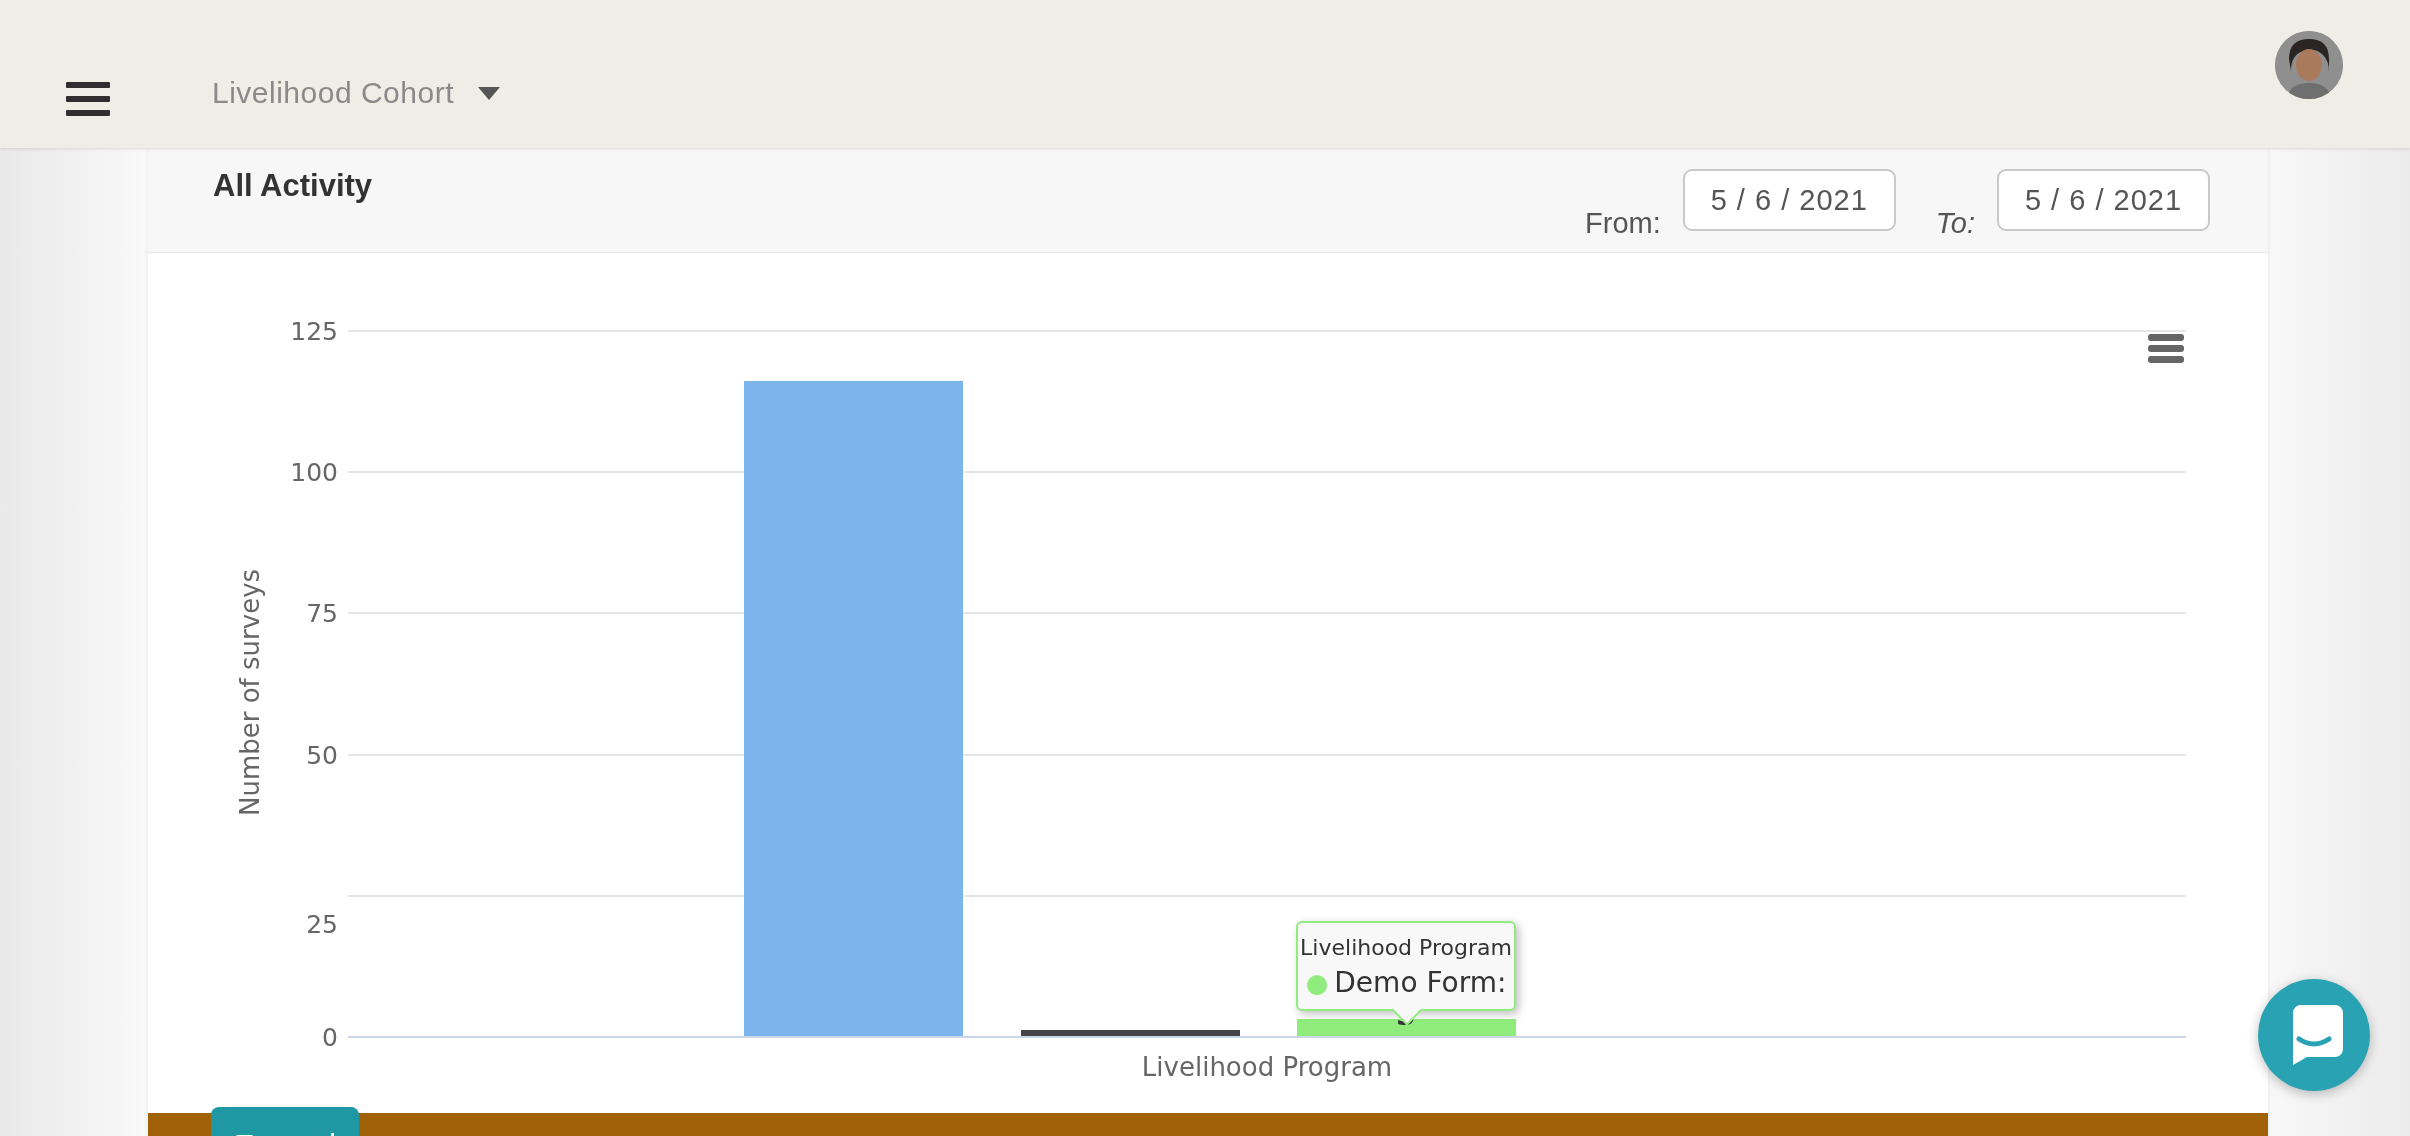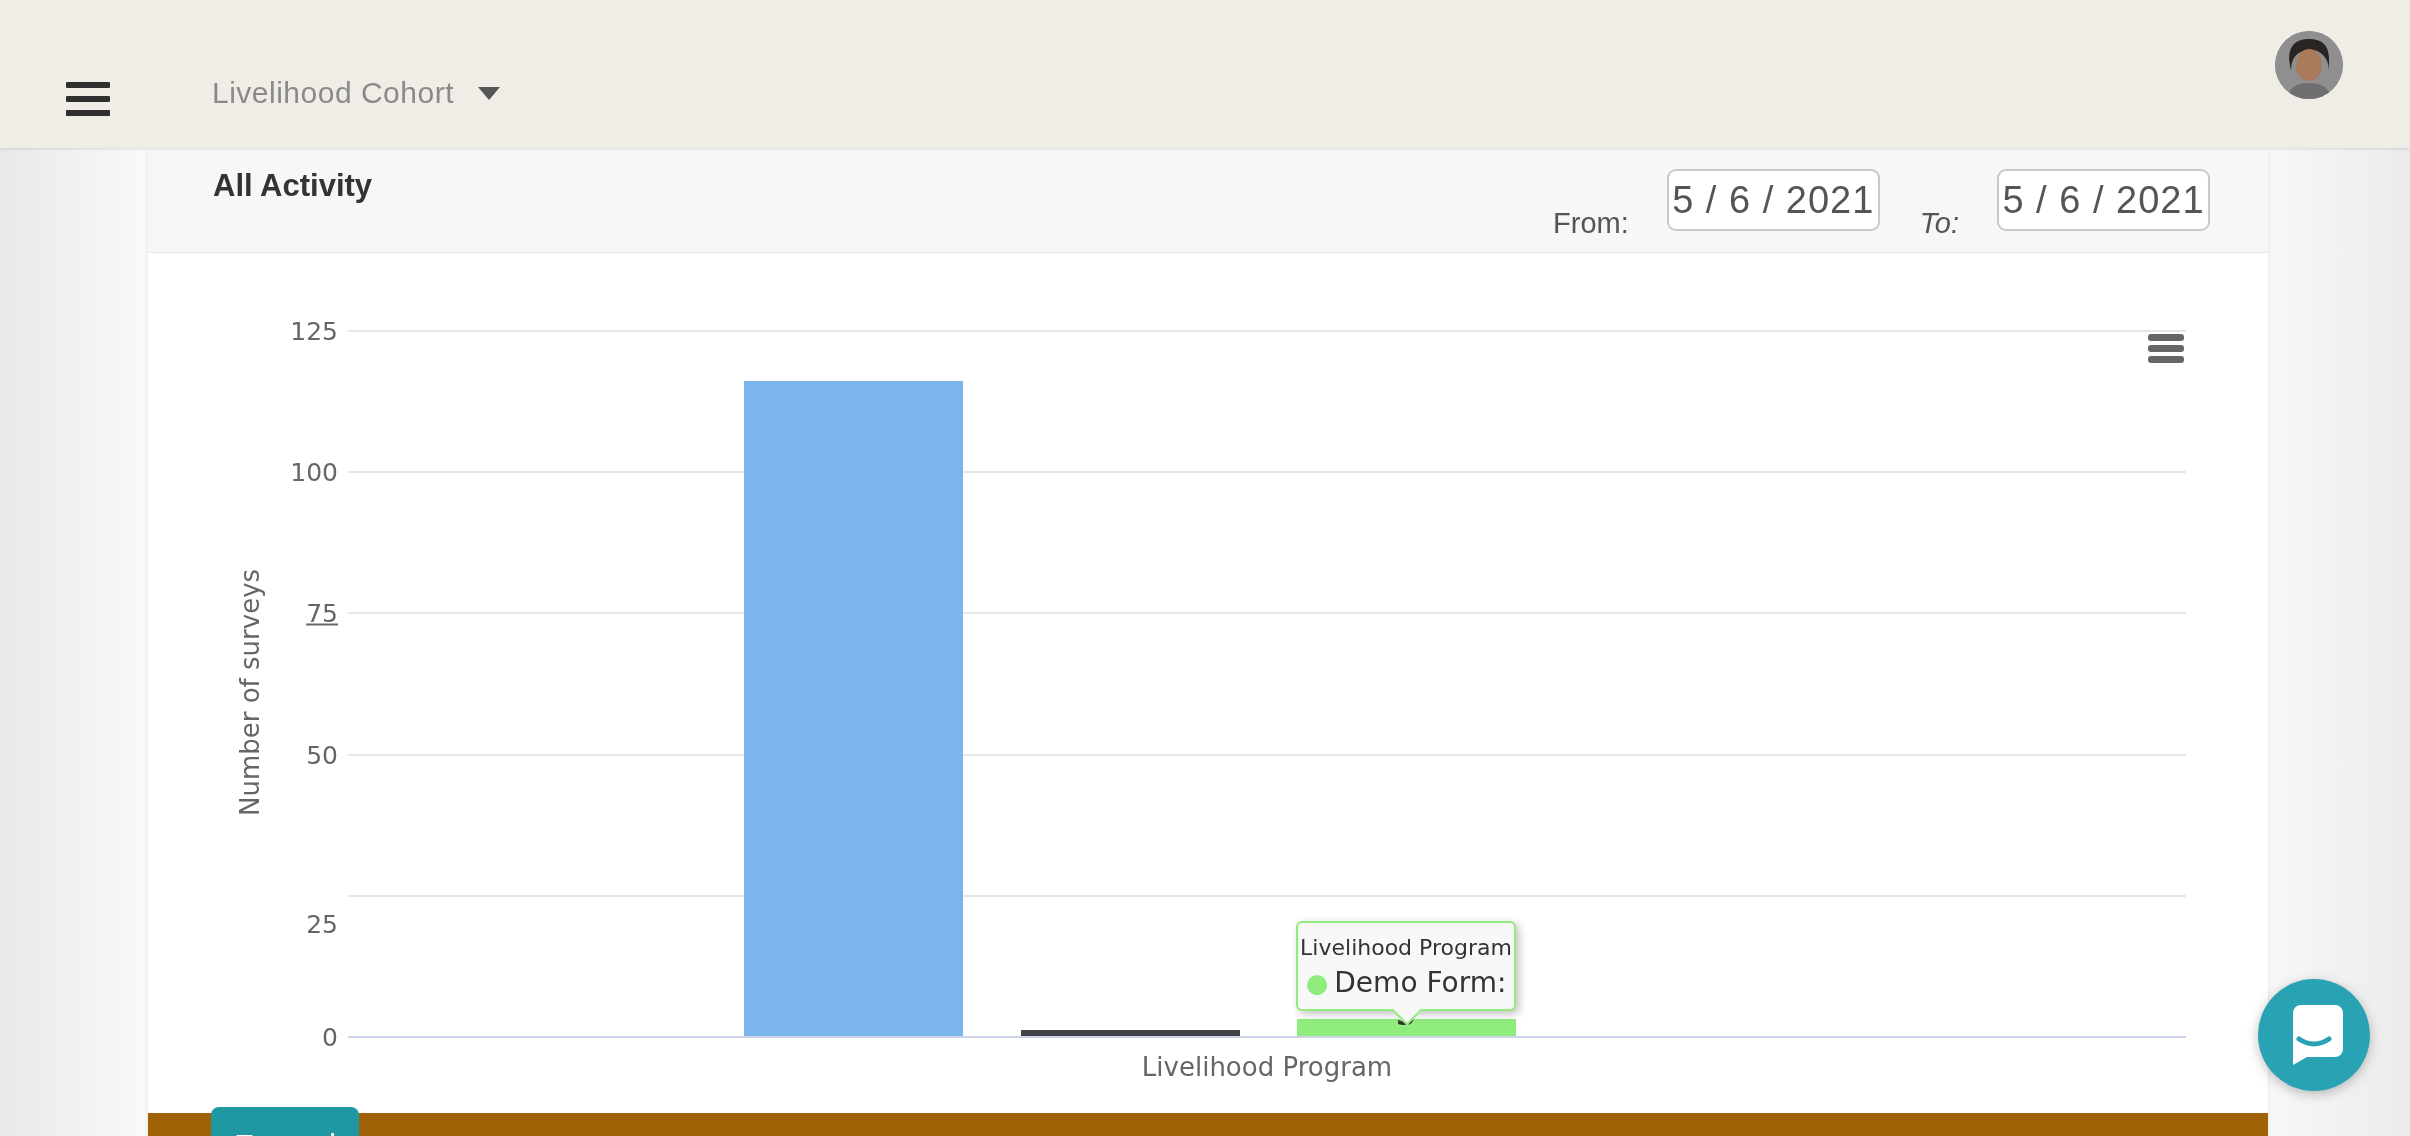--- a/index.html
+++ b/index.html
@@ -16,22 +16,22 @@
   .cohort-title{font-size:30px;color:#8a8a8a;letter-spacing:.5px;}
   .caret-down{width:0;height:0;border-left:11px solid transparent;border-right:11px solid transparent;border-top:13px solid #555;}
   .avatar{position:absolute;left:2275px;top:31px;width:68px;height:68px;border-radius:50%;overflow:hidden;cursor:pointer;background:#8f8f8f;}
   
   .card{position:absolute;left:148px;top:148px;width:2120px;height:988px;background:#a16207;box-shadow:0 1px 4px rgba(0,0,0,.10);}
   
   .filterbar{position:absolute;left:0;top:0;width:100%;height:104px;background:#f7f7f7;border-bottom:1px solid #e7e7e7;}
   .page-title{position:absolute;left:65px;top:20px;font-size:31px;font-weight:bold;color:#333;}
   .filter-controls{position:absolute;right:58px;top:0;height:104px;display:flex;align-items:center;}
   .flt-label{font-size:29px;color:#555;margin-top:46px;}
-  .date-input{width:205px;height:56px;margin:0 0 0 38px;border:2px solid #c9c9c9;border-radius:9px;background:#fff;
-    font-family:"Liberation Sans",sans-serif;font-size:38px;color:#555;text-align:center;letter-spacing:1px;}
+  .date-input{width:205px;height:56px;margin:0 0 0 22px;border:2px solid #c9c9c9;border-radius:9px;background:#fff;
+    font-family:"Liberation Sans",sans-serif;font-size:29px;color:#555;text-align:center;letter-spacing:1px;}
   .to-label{margin-left:40px;font-style:italic;}
   .apply-btn{margin-left:44px;width:220px;height:68px;border:none;border-radius:7px;background:#1f98a3;color:#fff;
     font-family:"Liberation Sans",sans-serif;font-size:31px;cursor:pointer;box-shadow:0 1px 3px rgba(0,0,0,.2);}
   
   .chart{position:absolute;left:0;top:105px;width:100%;height:860px;background:#fff;font-family:"DejaVu Sans",sans-serif;}
   .gridline{position:absolute;height:2px;background:#e6e6e6;}
   .x-axis-line{position:absolute;height:2px;background:#ccd6eb;}
   .ytick{position:absolute;width:90px;text-align:right;font-size:25px;color:#666;transform:translateY(-50%);}
   .y-title{position:absolute;font-size:26px;color:#666;transform:rotate(-90deg);transform-origin:center;white-space:nowrap;}
   .x-title{position:absolute;font-size:26px;color:#666;transform:translateX(-50%);white-space:nowrap;}
@@ -105,21 +105,21 @@
         <span class="tip-value">3</span>
       </div>
       <div class="tip-pointer"></div>
     </div>
   <div class="ytick" style="left: 100px; top: 784px;">0</div>
       <div class="gridline" style="left: 200px; top: 641.8px; width: 1838px;"></div>
       <div class="ytick" style="left: 100px; top: 642.8px; margin-top: 28px;">25</div>
       <div class="gridline" style="left: 200px; top: 500.6px; width: 1838px;"></div>
       <div class="ytick" style="left: 100px; top: 501.6px;">50</div>
       <div class="gridline" style="left: 200px; top: 359.4px; width: 1838px;"></div>
-      <div class="ytick" style="left: 100px; top: 360.4px; text-decoration: underline;">75</div>
+      <div class="ytick" style="left: 100px; top: 360.4px;">75</div>
       <div class="gridline" style="left: 200px; top: 218.2px; width: 1838px;"></div>
       <div class="ytick" style="left: 100px; top: 219.2px;">100</div>
       <div class="gridline" style="left: 200px; top: 77px; width: 1838px;"></div>
       <div class="ytick" style="left: 100px; top: 78px;">125</div>
       <div class="x-axis-line" style="left: 200px; top: 783px; width: 1838px;"></div>
       <div class="bar" style="left: 595.5px; top: 128px; width: 219px; height: 655px; background: rgb(124, 181, 236);"></div>
       <div class="bar" style="left: 872.5px; top: 777px; width: 219px; height: 6px; background: rgb(67, 67, 72);"></div>
       <div class="bar" style="left: 1148.5px; top: 766px; width: 219px; height: 17px; background: rgb(144, 237, 125);"></div>
     </div>
 

